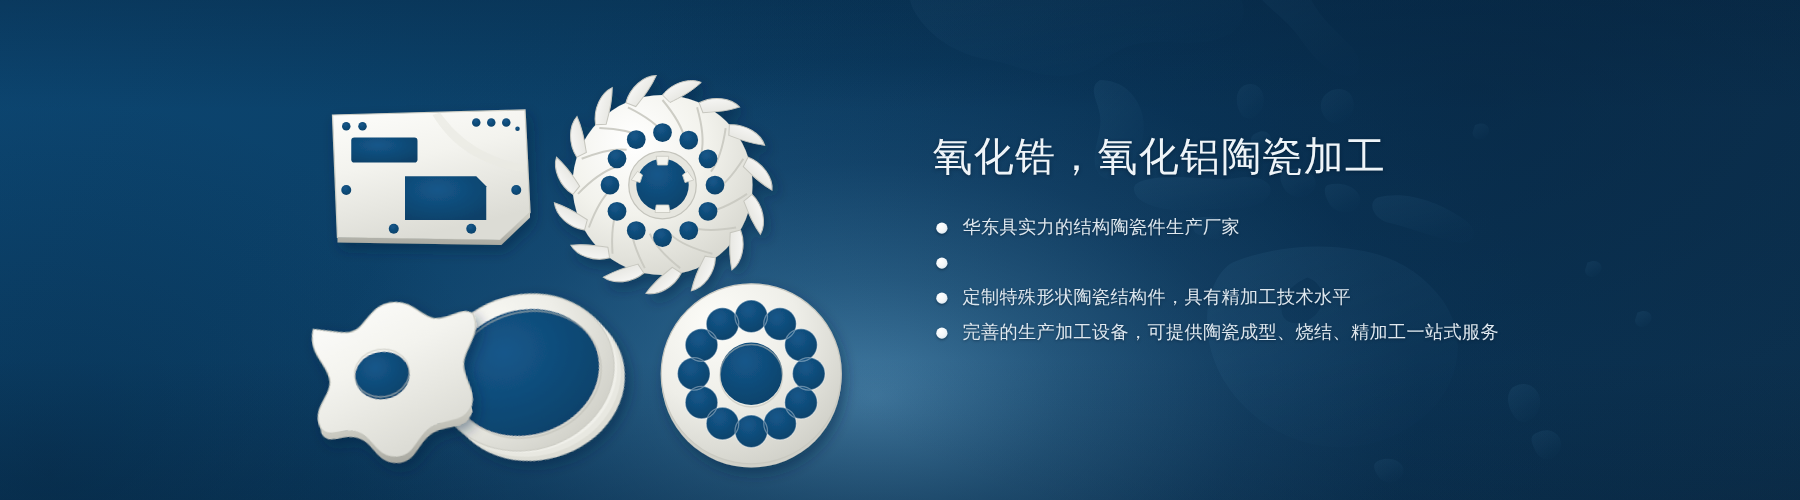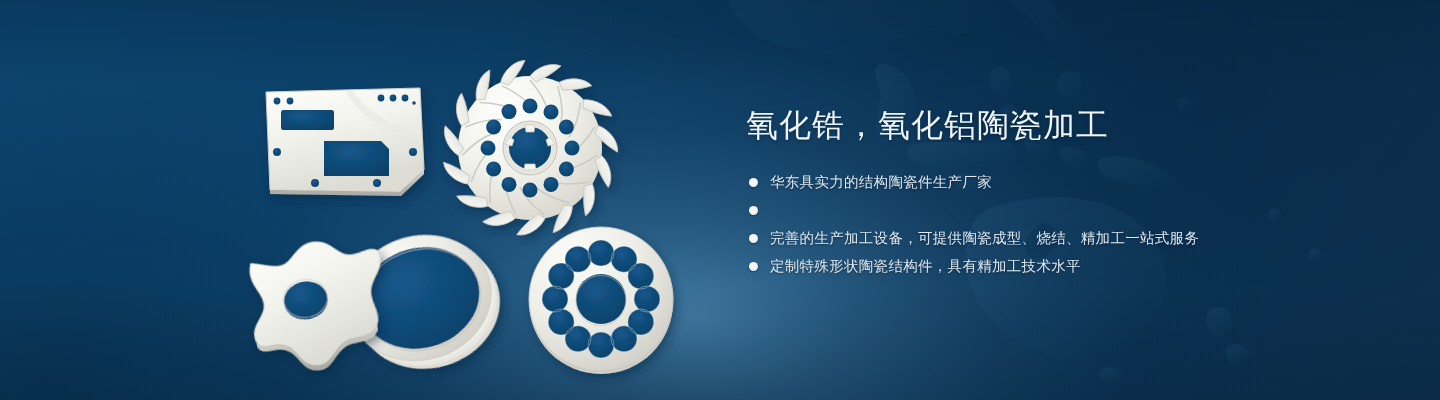--- a/index.html
+++ b/index.html
@@ -381,22 +381,22 @@
     <ul class="bullets">
       <li class="bullet-row">
         <span class="bullet-dot"></span>
         <span class="bullet-text">华东具实力的结构陶瓷件生产厂家</span>
       </li>
       <li class="bullet-row">
         <span class="bullet-dot"></span>
       </li>
       <li class="bullet-row">
         <span class="bullet-dot"></span>
-        <span class="bullet-text">完善的生产加工设备，可提供陶瓷成型、烧结、精加工一站式服务</span>
+        <span class="bullet-text">定制特殊形状陶瓷结构件，具有精加工技术水平</span>
       </li>
       <li class="bullet-row">
         <span class="bullet-dot"></span>
-        <span class="bullet-text">定制特殊形状陶瓷结构件，具有精加工技术水平</span>
+        <span class="bullet-text">完善的生产加工设备，可提供陶瓷成型、烧结、精加工一站式服务</span>
       </li>
     </ul>
   </div>
 
 </div>
 
 </body></html>

